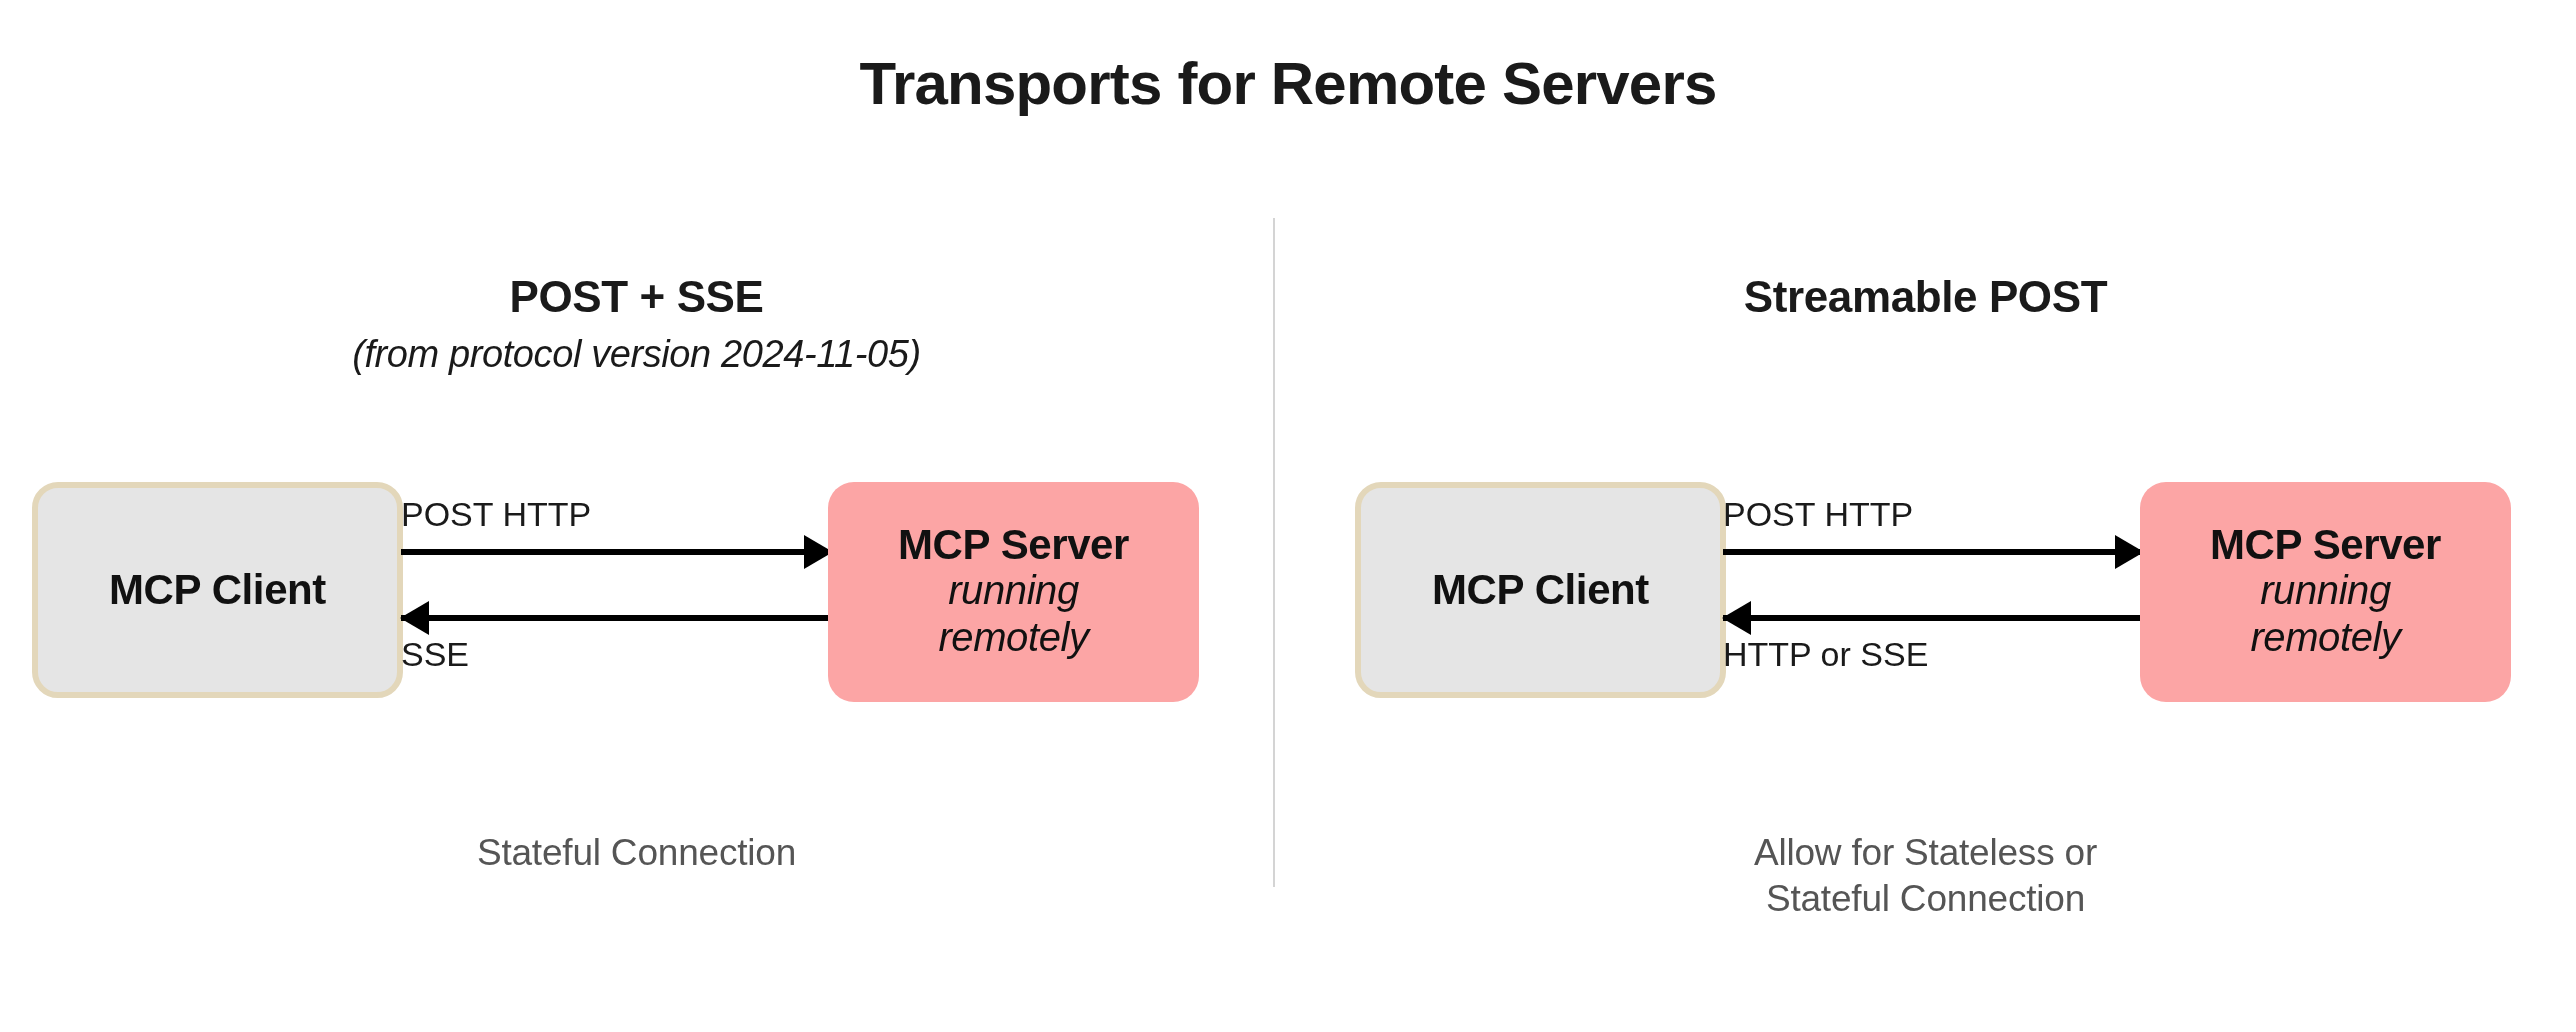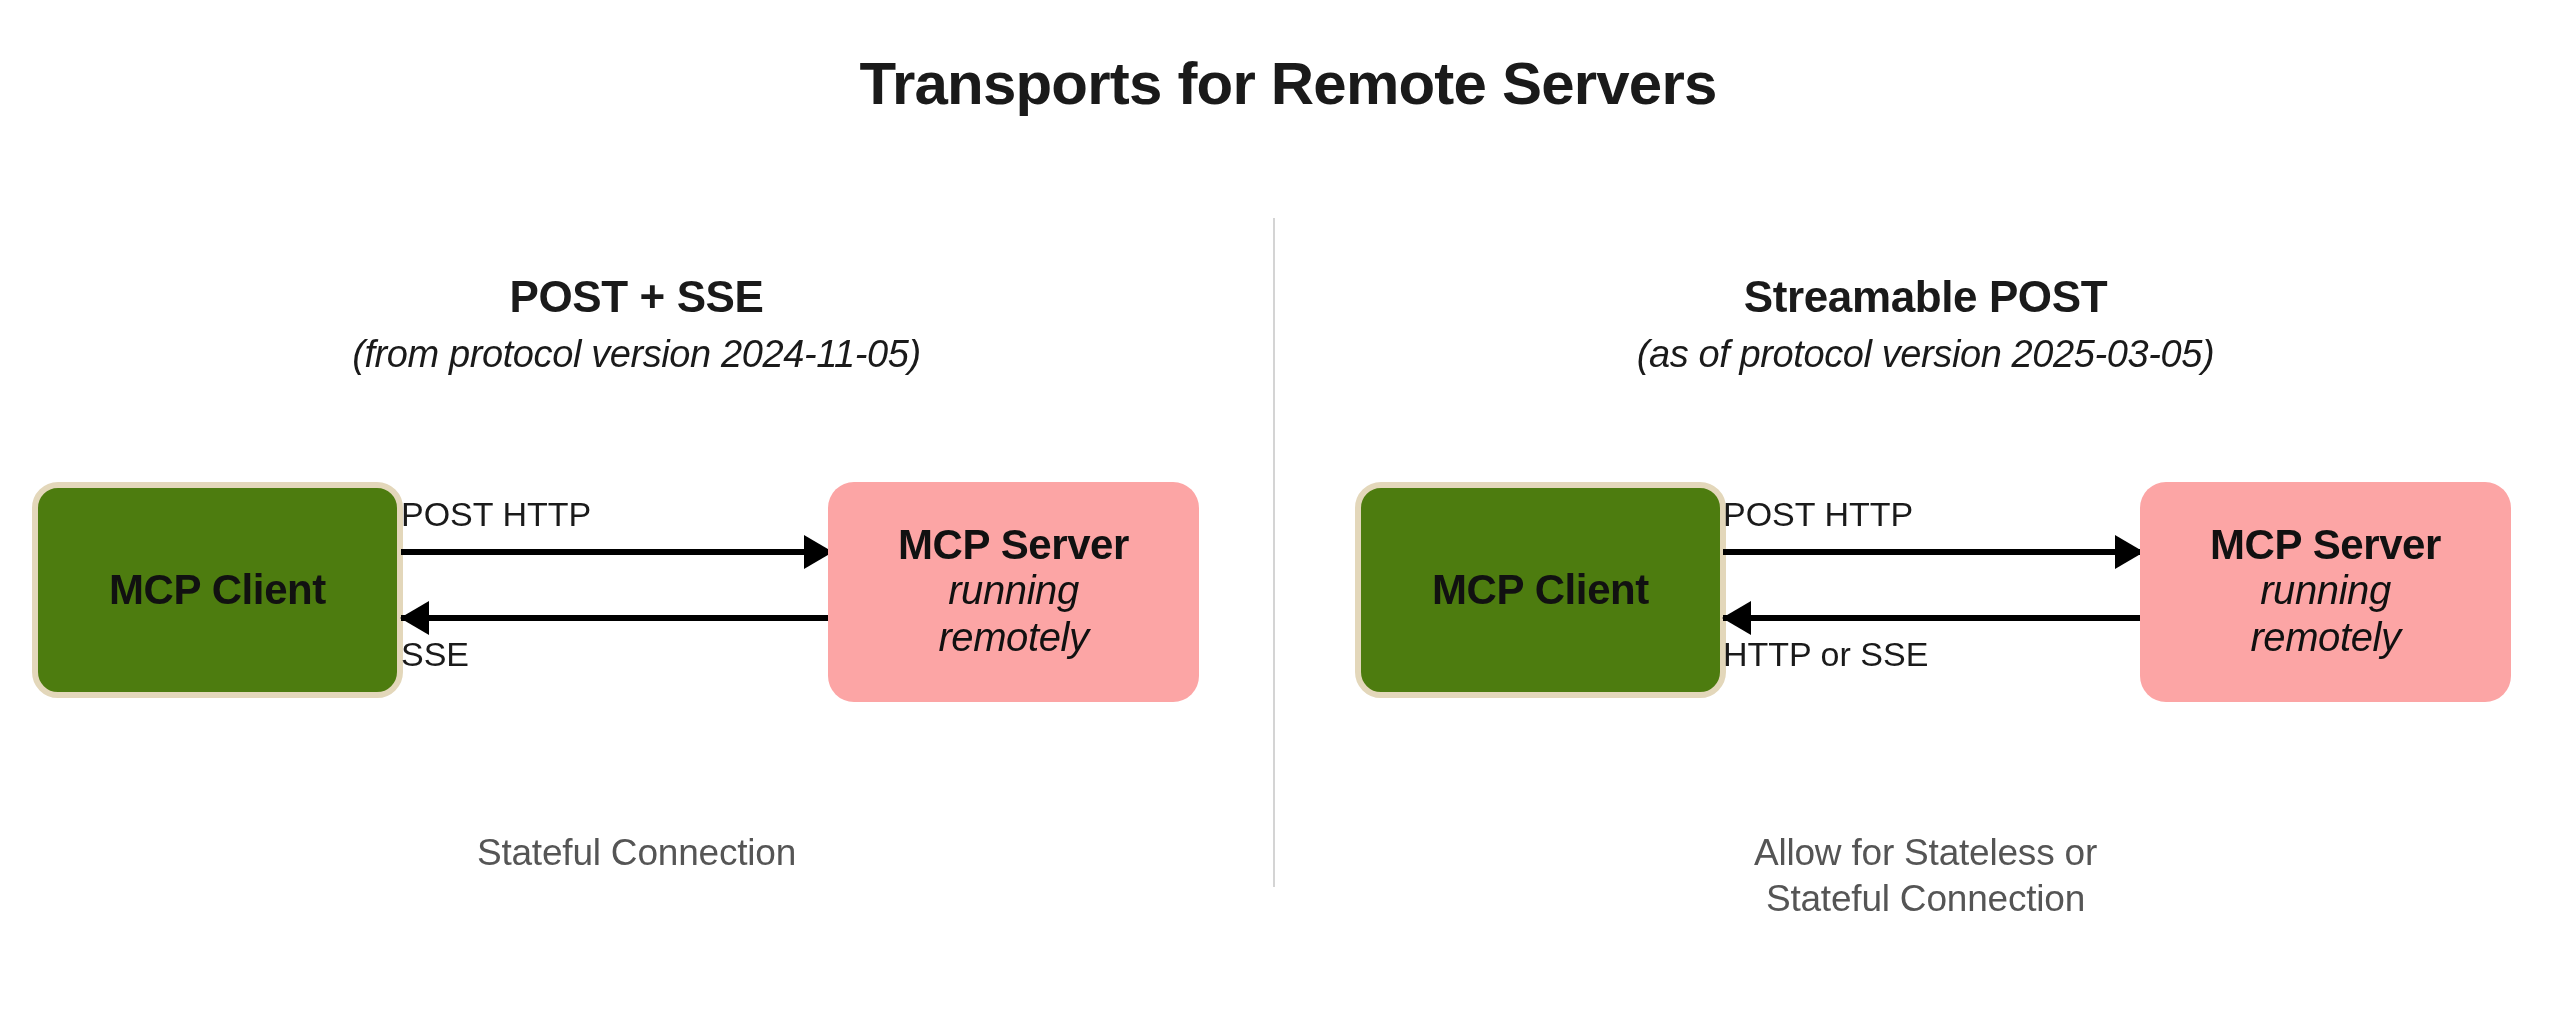--- a/index.html
+++ b/index.html
@@ -85,21 +85,21 @@
   .node {
     position: absolute;
     box-sizing: border-box;
     border-radius: 26px;
     display: flex;
     flex-direction: column;
     align-items: center;
     justify-content: center;
   }
   .node-client {
-    background: #4d7c0f;
+    background: #e5e5e5;
     border: 6.9px solid #e3d7ba;
     top: 7.6px;
     height: 216px;
   }
   .node-server {
     background: #fca5a5;
     border: none;
     top: 8px;
     height: 220px;
   }
@@ -224,21 +224,20 @@
   <div class="panel-caption">
     <div>Stateful Connection</div>
     <div></div>
   </div>
 
 </div>
 
 <div class="panel panel-right">
 
   <div class="panel-heading">Streamable POST</div>
-  <div class="panel-subheading">(as of protocol version 2025-03-05)</div>
 
   <div class="diagram">
 
     <div class="node node-client">
       <span class="node-title">MCP Client</span>
     </div>
 
     <div class="arrow-group">
       <div class="arrow-label arrow-label-top">POST HTTP</div>
       <div class="arrow-line arrow-top"></div>

